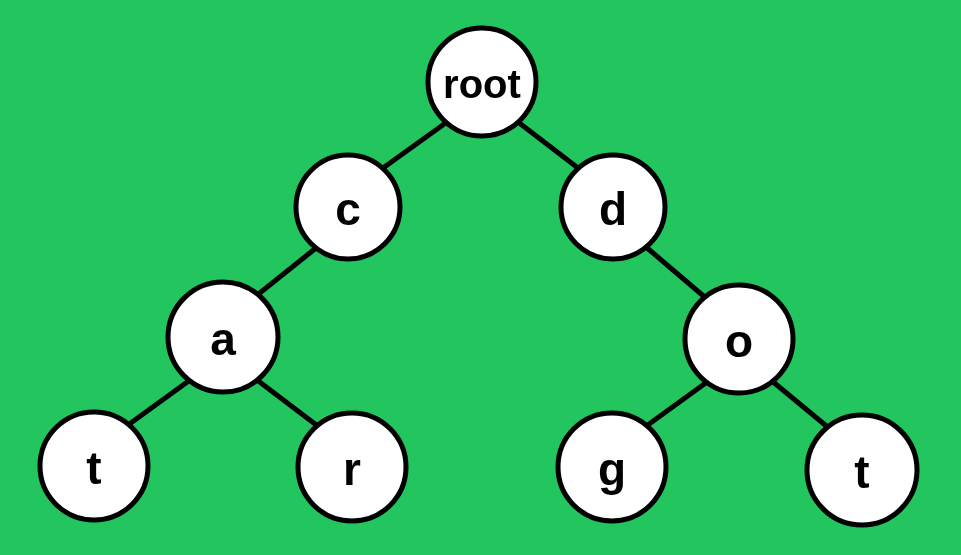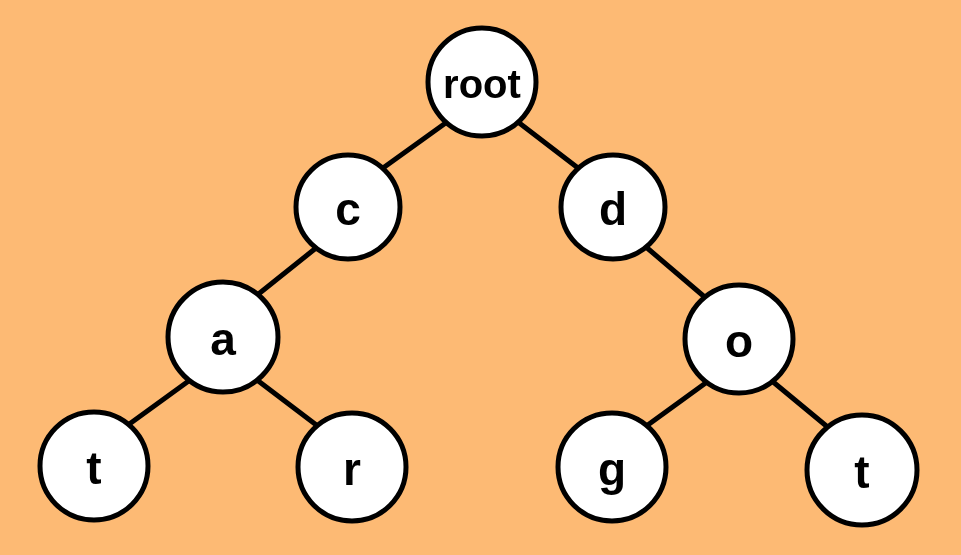--- a/index.html
+++ b/index.html
@@ -10,21 +10,21 @@
   body {
     width: 961px;
     height: 555px;
     overflow: hidden;
     font-family: "Liberation Sans", sans-serif;
   }
   #diagram-root {
     position: relative;
     width: 961px;
     height: 555px;
-    background: #fdba74;
+    background: #22c55e;
   }
   #tree-svg {
     display: block;
     width: 961px;
     height: 555px;
   }
   .edge-line {
     stroke: #000000;
     stroke-width: 5;
     stroke-linecap: round;

